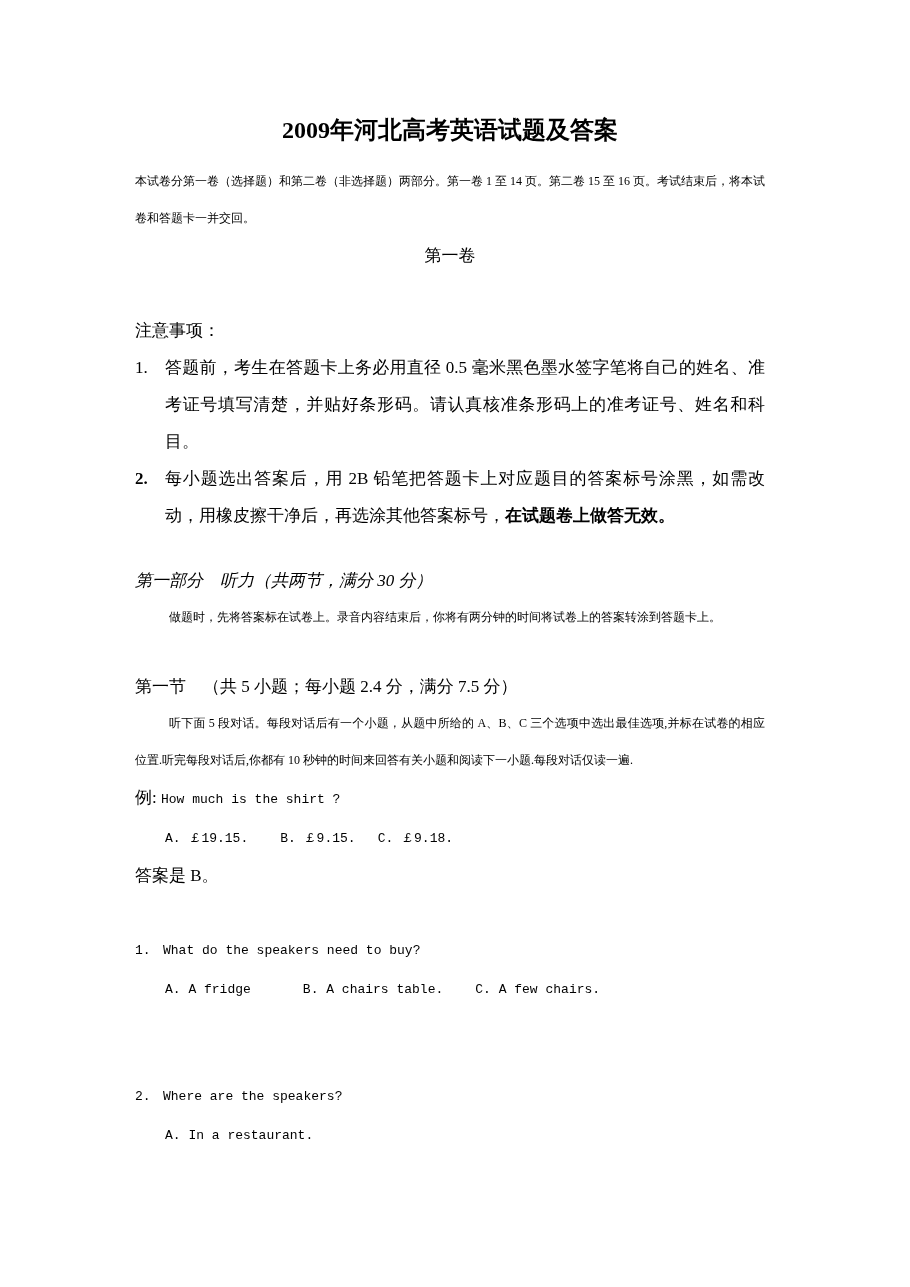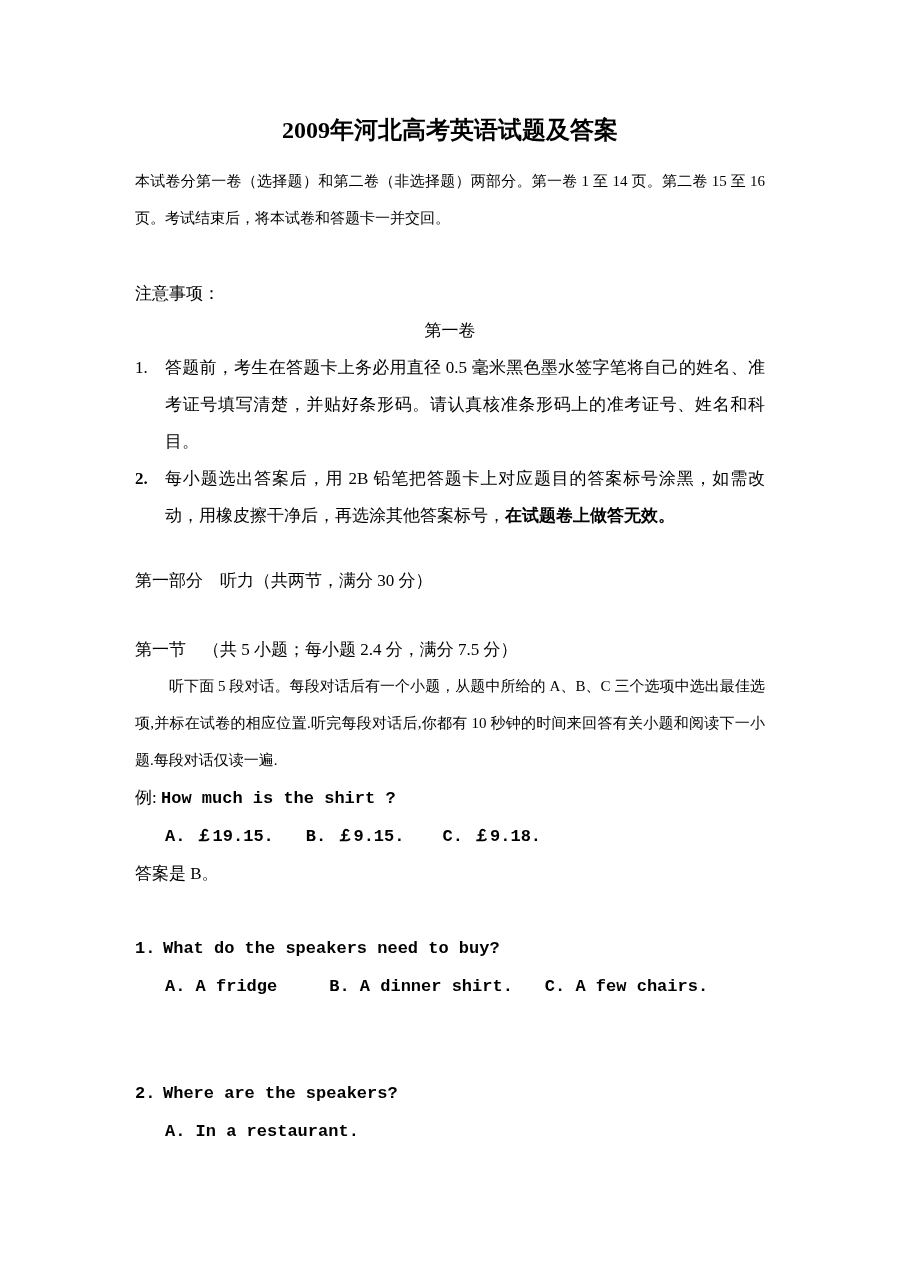--- a/index.html
+++ b/index.html
@@ -18,78 +18,78 @@
     padding: 112px 145px 8px 135px;
   }
   .title {
     font-size: 24px;
     font-weight: bold;
     text-align: center;
     line-height: 37px;
     margin: 0 0 14px 0;
   }
   .para {
-    font-size: 15px;
+    font-size: 12px;
     line-height: 37px;
     margin: 0;
     text-align: justify;
   }
   .line {
     font-size: 17px;
     line-height: 37px;
   }
   .center-line { text-align: center; }
   .indent2 { text-indent: 34px; }
   .bold { font-weight: bold; }
   .note-item { display: flex; font-size: 17px; line-height: 37px; }
   .num-col { flex: none; width: 30px; }
   .note-body { flex: 1; text-align: justify; }
   .mono {
     font-family: "Liberation Mono", "DejaVu Sans Mono", monospace;
-    font-size: 17px;
-    font-weight: bold;
+    font-size: 13px;
   }
   .q-item { display: flex; line-height: 37px; }
   .q-num { flex: none; width: 28px; }
   .opt-line { padding-left: 30px; line-height: 37px; }
   .gap-notes { margin-top: 38px; }
-  .gap-part { margin-top: 28px; }
+  .gap-part { margin-top: 28px; font-style: italic; }
   .gap-section { margin-top: 32px; }
   .gap-q1 { margin-top: 38px; }
   .gap-q2 { margin-top: 70px; }
   .ex-opt-a { margin-right: 28px; }
-  .ex-opt-b { margin-right: 34px; }
+  .ex-opt-b { margin-right: 18px; }
   .q1-opt-a { margin-right: 48px; text-align: right; }
   .q1-opt-b { margin-right: 28px; }
 </style>
 </head>
 <body>
 
 <div class="page">
 
   <h1 class="title">2009年河北高考英语试题及答案</h1>
 
   <p class="para">本试卷分第一卷（选择题）和第二卷（非选择题）两部分。第一卷 1 至 14 页。第二卷 15 至 16 页。考试结束后，将本试卷和答题卡一并交回。</p>
 
+  <div class="line center-line">第一卷</div>
+
   <div class="line gap-notes">注意事项：</div>
-
-  <div class="line center-line">第一卷</div>
 
   <div class="note-item">
     <span class="num-col">1.</span>
     <span class="note-body">答题前，考生在答题卡上务必用直径 0.5 毫米黑色墨水签字笔将自己的姓名、准考证号填写清楚，并贴好条形码。请认真核准条形码上的准考证号、姓名和科目。</span>
   </div>
 
   <div class="note-item">
     <span class="num-col bold">2.</span>
     <span class="note-body"><span>每小题选出答案后，用 2B 铅笔把答题卡上对应题目的答案标号涂黑，如需改动，用橡皮擦干净后，再选涂其他答案标号，</span><span class="bold">在试题卷上做答无效。</span></span>
   </div>
 
   <div class="line gap-part">第一部分　听力（共两节，满分 30 分）</div>
 
+  <p class="para indent2">做题时，先将答案标在试卷上。录音内容结束后，你将有两分钟的时间将试卷上的答案转涂到答题卡上。</p>
 
   <div class="line gap-section">第一节　（共 5 小题；每小题 2.4 分，满分 7.5 分）</div>
 
   <p class="para indent2">听下面 5 段对话。每段对话后有一个小题，从题中所给的 A、B、C 三个选项中选出最佳选项,并标在试卷的相应位置.听完每段对话后,你都有 10 秒钟的时间来回答有关小题和阅读下一小题.每段对话仅读一遍.</p>
 
   <div class="line">
     <span>例:</span>
     <span class="mono">How much is the shirt ?</span>
   </div>
 
@@ -101,21 +101,21 @@
 
   <div class="line">答案是 B。</div>
 
   <div class="q-item gap-q1">
     <span class="q-num mono">1.</span>
     <span class="mono">What do the speakers need to buy?</span>
   </div>
 
   <div class="opt-line">
     <span class="mono q1-opt-a">A. A fridge</span>
-    <span class="mono q1-opt-b">B. A dinner shirt.</span>
+    <span class="mono q1-opt-b">B. A chairs table.</span>
     <span class="mono">C. A few chairs.</span>
   </div>
 
   <div class="q-item gap-q2">
     <span class="q-num mono">2.</span>
     <span class="mono">Where are the speakers?</span>
   </div>
 
   <div class="opt-line">
     <span class="mono">A. In a restaurant.</span>

